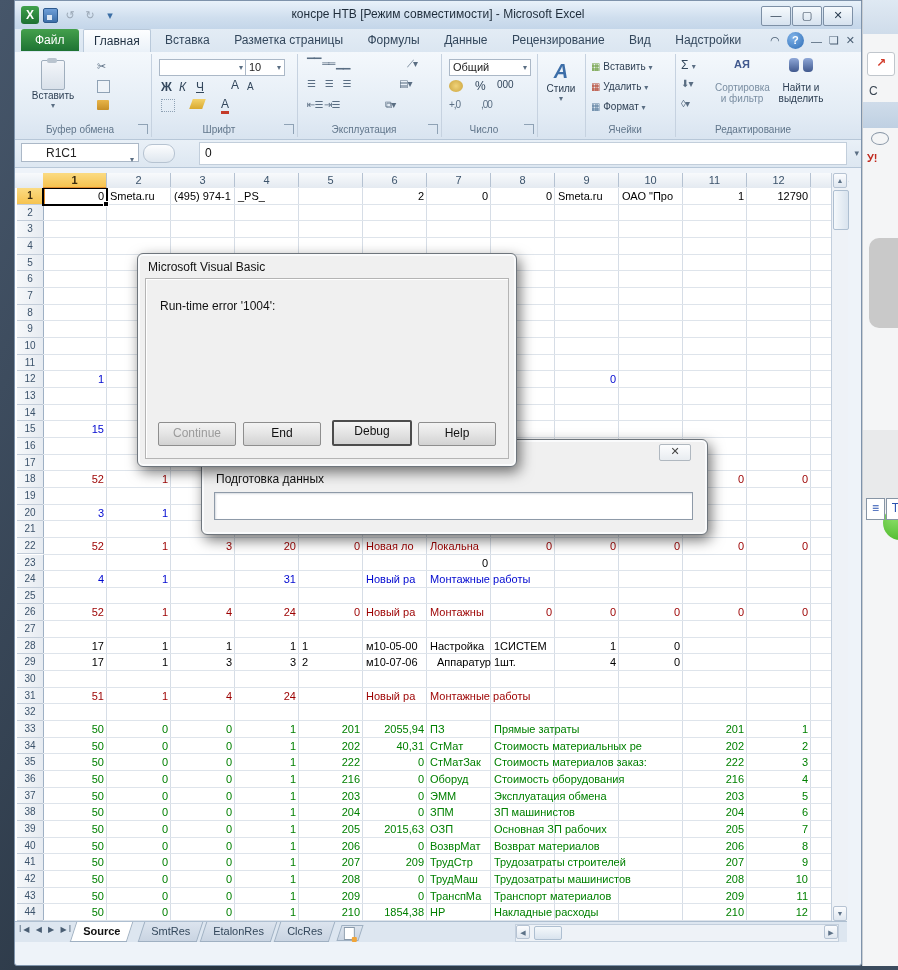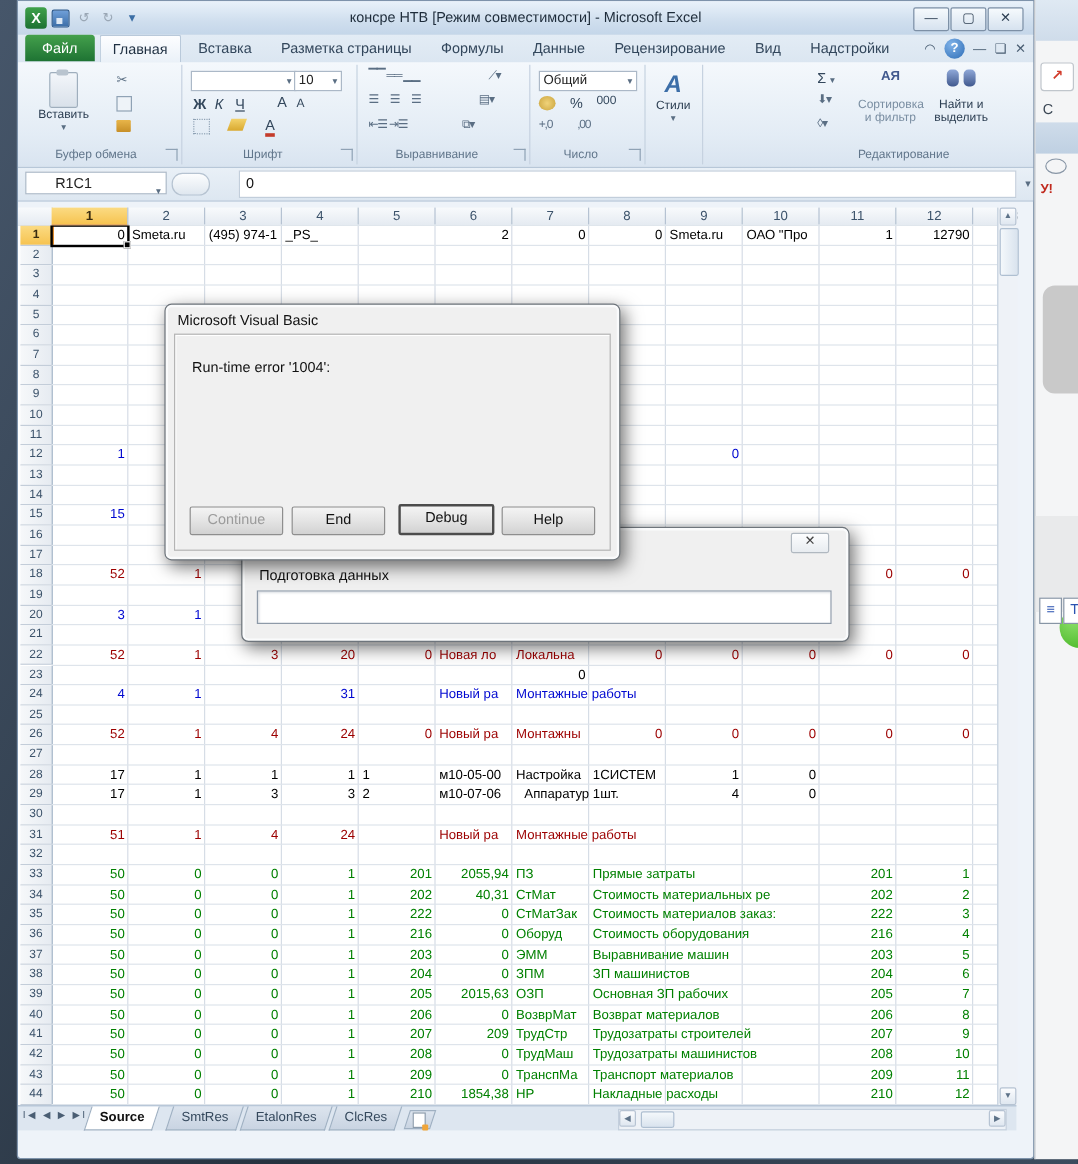--- a/index.html
+++ b/index.html
@@ -213,21 +213,21 @@
       <div class="launcher"></div>
     </div>
 
     <div class="group" style="left:282px;width:144px;">
       <div class="algn" style="position:absolute;left:10px;top:4px;">▔▔ ══ ▁▁</div>
       <div class="algn" style="position:absolute;left:110px;top:4px;">⟋▾</div>
       <div class="algn" style="position:absolute;left:10px;top:24px;letter-spacing:3px;">☰ ☰ ☰</div>
       <div class="algn" style="position:absolute;left:102px;top:24px;">▤▾</div>
       <div class="algn" style="position:absolute;left:10px;top:45px;">⇤☰ ⇥☰</div>
       <div class="algn" style="position:absolute;left:88px;top:45px;">⧉▾</div>
-      <div class="glabel">Выравнивание</div>
+      <div class="glabel">Эксплуатация</div>
       <div class="launcher"></div>
     </div>
 
     <div class="group" style="left:426px;width:96px;">
       <div class="ddbox" style="left:8px;top:5px;width:74px;height:15px;"><span>Общий</span><span style="float:right" class="dd-arrow">▾</span></div>
       <div class="mini" style="left:8px;top:26px;width:14px;height:12px;background:radial-gradient(circle,#f0d37a,#caa33c);border-radius:50%;"></div>
       <span class="fgl" style="position:absolute;left:34px;top:25px;">%</span>
       <span class="fgl" style="position:absolute;left:56px;top:25px;font-size:10px;">000</span>
       <span class="algn" style="position:absolute;left:8px;top:45px;">+,0</span>
       <span class="algn" style="position:absolute;left:40px;top:45px;">,00</span>
@@ -236,20 +236,26 @@
     </div>
 
     <div class="group" style="left:522px;width:48px;">
       <div class="bigbtn" style="left:4px;top:6px;width:40px;">
         <div style="font-size:20px;font-weight:bold;color:#3c6ea8;font-style:italic;">A</div>
         <div>Стили</div>
             <div class="dd-arrow">▾</div>
       </div>
     </div>
 
+    <div class="group" style="left:570px;width:90px;">
+      <div class="twoline" style="position:absolute;left:6px;top:7px;text-align:left;"><span style="color:#6d9e3f">▦</span> <span>Вставить</span> <span class="dd-arrow">▾</span></div>
+      <div class="twoline" style="position:absolute;left:6px;top:27px;text-align:left;"><span style="color:#b5432f">▦</span> <span>Удалить</span> <span class="dd-arrow">▾</span></div>
+      <div class="twoline" style="position:absolute;left:6px;top:47px;text-align:left;"><span style="color:#5a7d9e">▦</span> <span>Формат</span> <span class="dd-arrow">▾</span></div>
+      <div class="glabel">Ячейки</div>
+    </div>
 
     <div class="group" style="left:660px;width:156px;border-right:none;">
       <span class="fgl" style="position:absolute;left:6px;top:4px;"><span>Σ</span> <span class="dd-arrow">▾</span></span>
       <span class="algn" style="position:absolute;left:6px;top:24px;">⬇▾</span>
       <span class="algn" style="position:absolute;left:6px;top:44px;">◊▾</span>
       <div style="position:absolute;left:40px;top:4px;width:54px;">
         <div class="az">АЯ</div>
         <div class="twoline" style="margin-top:12px;color:#7a8ea2;">Сортировка и фильтр</div>
       </div>
       <div style="position:absolute;left:98px;top:4px;width:56px;">
@@ -501,21 +507,21 @@
         <div class="cell l cg" style="left: 476px; top: 584.068px; width: 192px;">Стоимость оборудования</div>
         <div class="cell r cg" style="left: 668px; top: 584.068px; width: 61px;">216</div>
         <div class="cell r cg" style="left: 732px; top: 584.068px; width: 61px;">4</div>
         <div class="cell r cg" style="left: 28px; top: 600.727px; width: 61px;">50</div>
         <div class="cell r cg" style="left: 92px; top: 600.727px; width: 61px;">0</div>
         <div class="cell r cg" style="left: 156px; top: 600.727px; width: 61px;">0</div>
         <div class="cell r cg" style="left: 220px; top: 600.727px; width: 61px;">1</div>
         <div class="cell r cg" style="left: 284px; top: 600.727px; width: 61px;">203</div>
         <div class="cell r cg" style="left: 348px; top: 600.727px; width: 61px;">0</div>
         <div class="cell l cg" style="left: 412px; top: 600.727px; width: 61px;">ЭММ</div>
-        <div class="cell l cg" style="left: 476px; top: 600.727px; width: 192px;">Выравнивание машин</div>
+        <div class="cell l cg" style="left: 476px; top: 600.727px; width: 192px;">Эксплуатация обмена</div>
         <div class="cell r cg" style="left: 668px; top: 600.727px; width: 61px;">203</div>
         <div class="cell r cg" style="left: 732px; top: 600.727px; width: 61px;">5</div>
         <div class="cell r cg" style="left: 28px; top: 617.386px; width: 61px;">50</div>
         <div class="cell r cg" style="left: 92px; top: 617.386px; width: 61px;">0</div>
         <div class="cell r cg" style="left: 156px; top: 617.386px; width: 61px;">0</div>
         <div class="cell r cg" style="left: 220px; top: 617.386px; width: 61px;">1</div>
         <div class="cell r cg" style="left: 284px; top: 617.386px; width: 61px;">204</div>
         <div class="cell r cg" style="left: 348px; top: 617.386px; width: 61px;">0</div>
         <div class="cell l cg" style="left: 412px; top: 617.386px; width: 61px;">ЗПМ</div>
         <div class="cell l cg" style="left: 476px; top: 617.386px; width: 192px;">ЗП машинистов</div>

